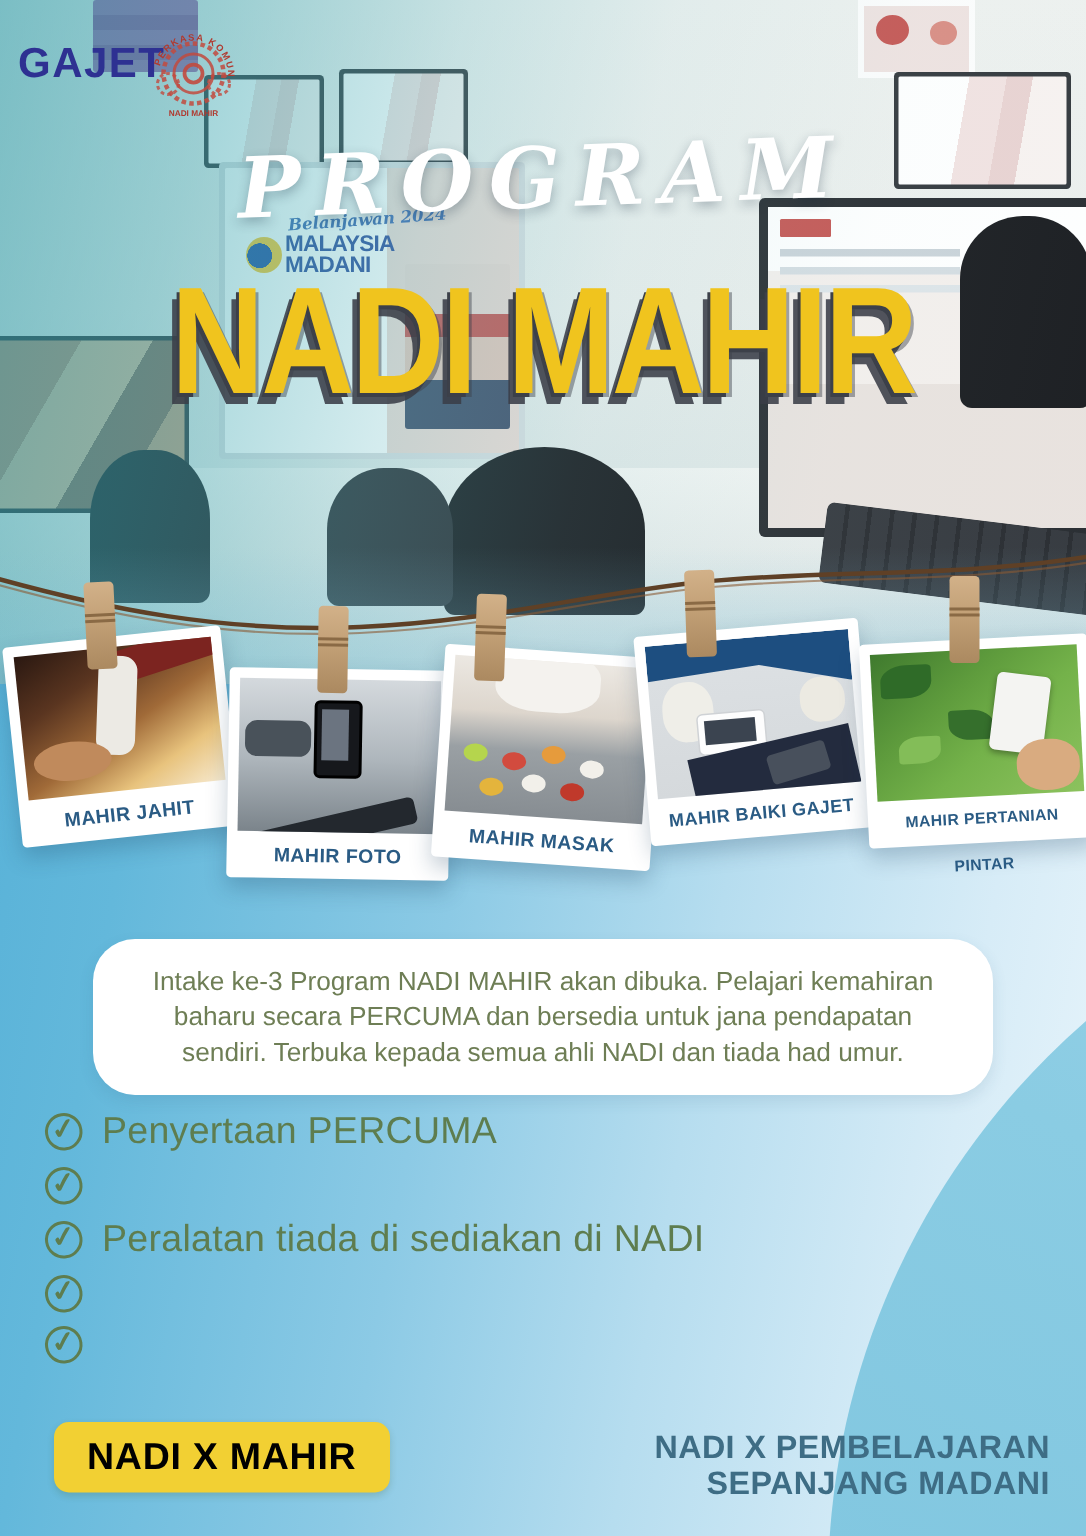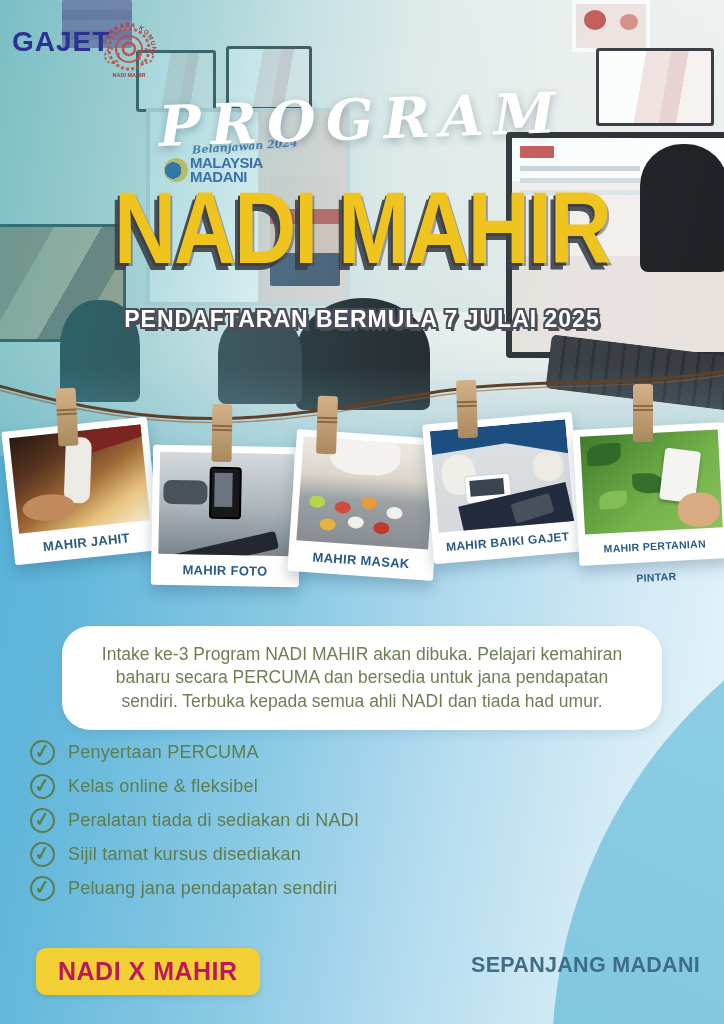--- a/index.html
+++ b/index.html
@@ -124,24 +124,24 @@
   
   .info-box{position:absolute;left:62px;top:626px;width:600px;box-sizing:border-box;z-index:5;
     background:#ffffff;border-radius:28px;padding:17px 34px;box-shadow:0 4px 10px rgba(40,90,120,.12);}
   .info-box p{margin:0;text-align:center;font-size:17.5px;line-height:1.33;font-weight:500;color:#6e7e55;}
   
   .checklist{position:absolute;left:30px;top:740px;z-index:5;}
   .check-row{display:flex;align-items:center;margin-bottom:9px;color:#5e7d4f;}
   .check-ic{flex:0 0 auto;width:25px;height:25px;border:2.5px solid #5e7d4f;border-radius:50%;box-sizing:border-box;
     display:flex;align-items:center;justify-content:center;margin-right:13px;transform:rotate(-8deg);}
   .check-ic span{font-size:19px;font-weight:700;line-height:1;margin-top:-3px;}
-  .check-label{font-size:18px;font-weight:500;letter-spacing:.2px;}
+  .check-label{font-size:25px;font-weight:500;letter-spacing:.2px;}
   
   .badge{position:absolute;left:36px;top:948px;z-index:5;background:#f2d033;border-radius:10px;
-    padding:9px 22px;font-size:25px;font-weight:800;color:#be185d;letter-spacing:.5px;box-shadow:0 2px 5px rgba(60,90,40,.2);}
+    padding:9px 22px;font-size:25px;font-weight:800;color:#000000;letter-spacing:.5px;box-shadow:0 2px 5px rgba(60,90,40,.2);}
   .tagline{position:absolute;right:24px;top:954px;z-index:5;text-align:right;
     font-size:21.5px;font-weight:800;color:#3e6d85;line-height:1.1;letter-spacing:.3px;}
 </style>
 </head>
 <body>
 
 <div class="poster">
 
   <div class="corner-circle"></div>
 
@@ -196,21 +196,20 @@
     <circle cx="54" cy="46" r="7" fill="none" stroke="#c24a3e" stroke-width="2" stroke-dasharray="2.5 2" opacity=".8"></circle>
     <path id="stampArc" d="M 14 40 A 23 23 0 0 1 60 40" fill="none"></path>
     <text font-size="6.2" font-weight="bold" fill="#b03a30" letter-spacing="1">
       <textPath href="#stampArc" startOffset="8%">PERKASA KOMUNITI</textPath>
     </text>
     <text x="37" y="67" font-size="5.5" font-weight="bold" fill="#b03a30" text-anchor="middle">NADI MAHIR</text>
   </svg>
 
   <div class="title-script">PROGRAM</div>
   <div class="title-main">NADI MAHIR</div>
-  <div class="title-sub">PENDAFTARAN BERMULA 7 JULAI 2025</div>
 
   <svg class="rope" width="724" height="110" viewBox="0 0 724 110">
     <path d="M -8 16 C 70 38, 150 54, 240 50 C 330 46, 390 28, 468 20 C 556 11, 636 18, 732 2" fill="none" stroke="#5f4026" stroke-width="3"></path>
     <path d="M -8 20 C 70 42, 150 58, 240 54 C 330 50, 390 32, 468 24 C 556 15, 636 22, 732 6" fill="none" stroke="#8a5a34" stroke-width="1.4" opacity=".6"></path>
   </svg>
 
   <div class="pol p1">
     <div class="ph">
       <span class="j-bar"></span>
         <span class="j-arm"></span>
@@ -284,40 +283,38 @@
     <div class="check-row">
       <span class="check-ic">
           <span>✓</span>
         </span>
       <span class="check-label">Penyertaan PERCUMA</span>
     </div>
     <div class="check-row">
       <span class="check-ic">
           <span>✓</span>
         </span>
-      <span class="check-label">Kelas online &amp; fleksibel</span>
     </div>
     <div class="check-row">
       <span class="check-ic">
           <span>✓</span>
         </span>
       <span class="check-label">Peralatan tiada di sediakan di NADI</span>
     </div>
     <div class="check-row">
       <span class="check-ic">
           <span>✓</span>
         </span>
-      <span class="check-label">Sijil tamat kursus disediakan</span>
-    </div>
-    <div class="check-row">
-      <span class="check-ic">
-          <span>✓</span>
-        </span>
-      <span class="check-label">Peluang jana pendapatan sendiri</span>
+    </div>
+    <div class="check-row">
+      <span class="check-ic">
+          <span>✓</span>
+        </span>
     </div>
   </div>
 
   <div class="badge">NADI X MAHIR</div>
   <div class="tagline">
+    <div>NADI X PEMBELAJARAN</div>
     <div>SEPANJANG MADANI</div>
   </div>
 
 </div>
 
 </body></html>

